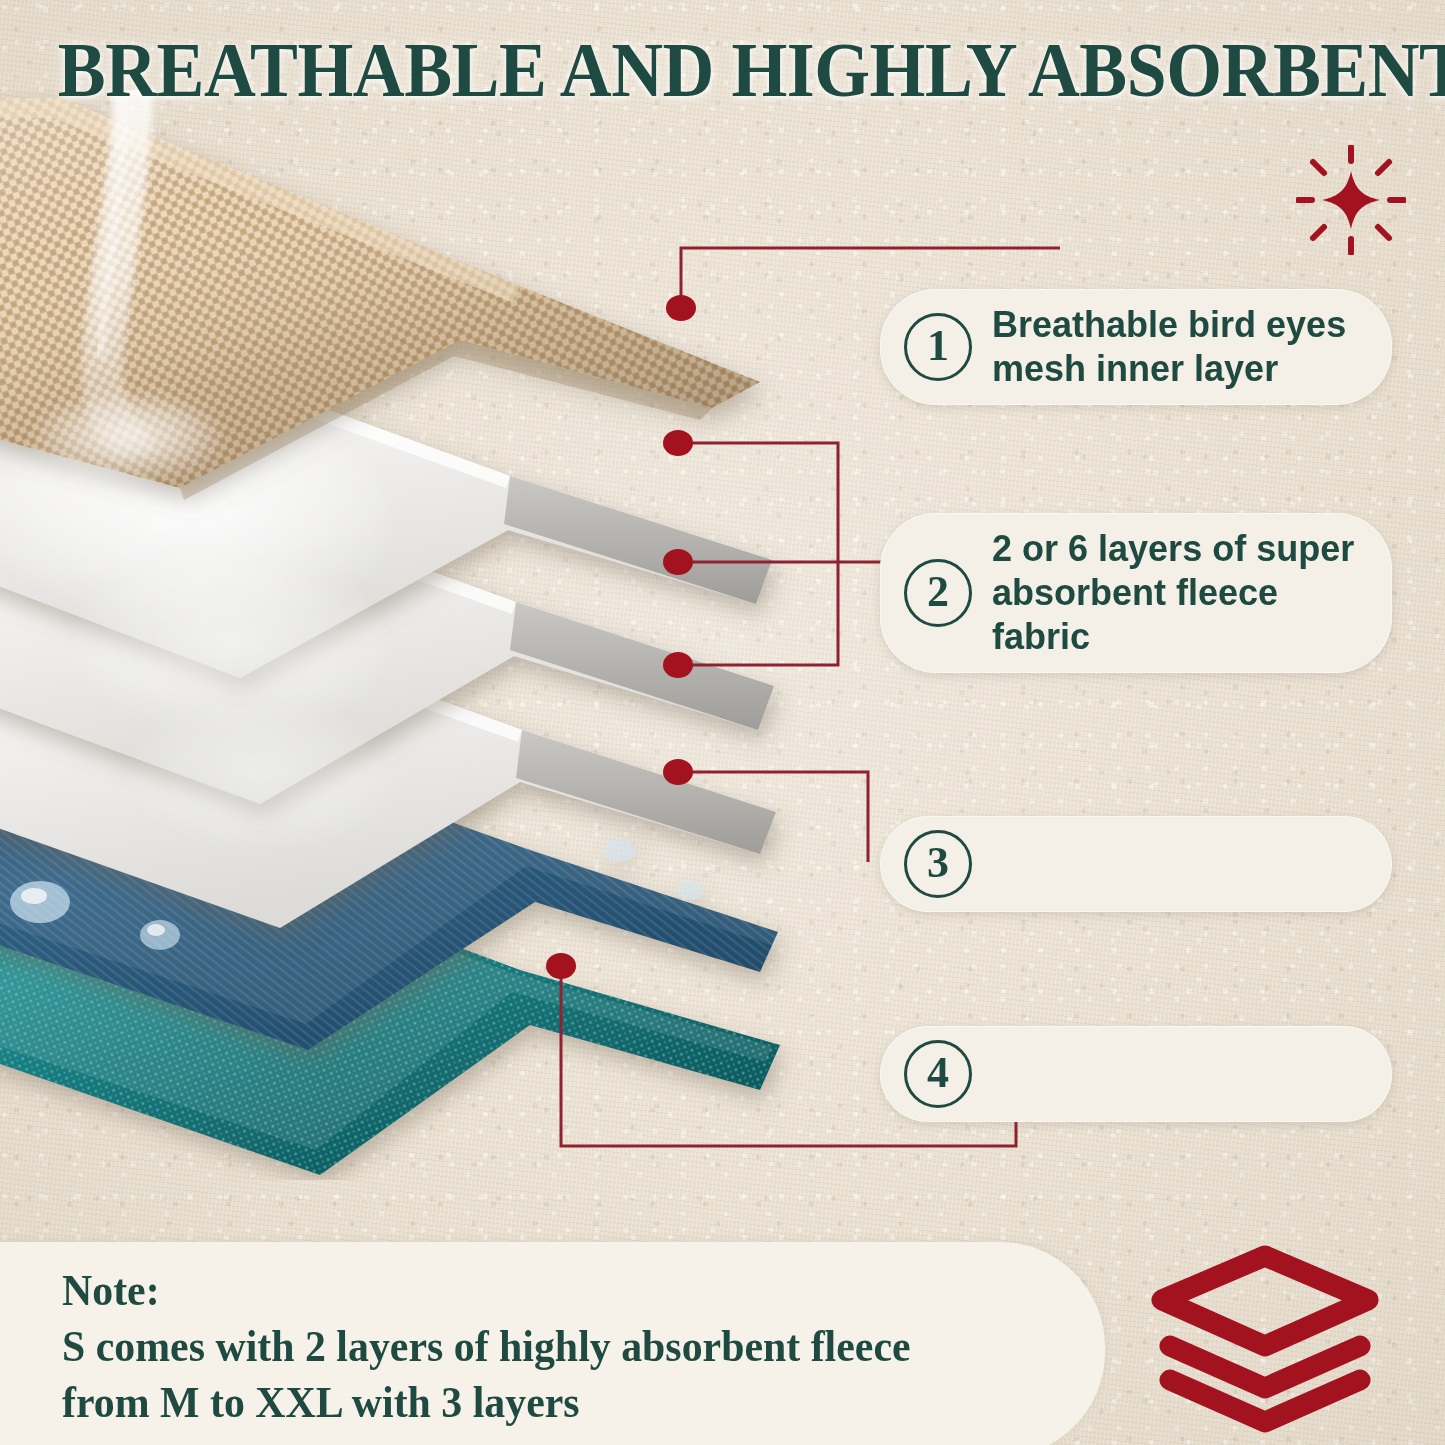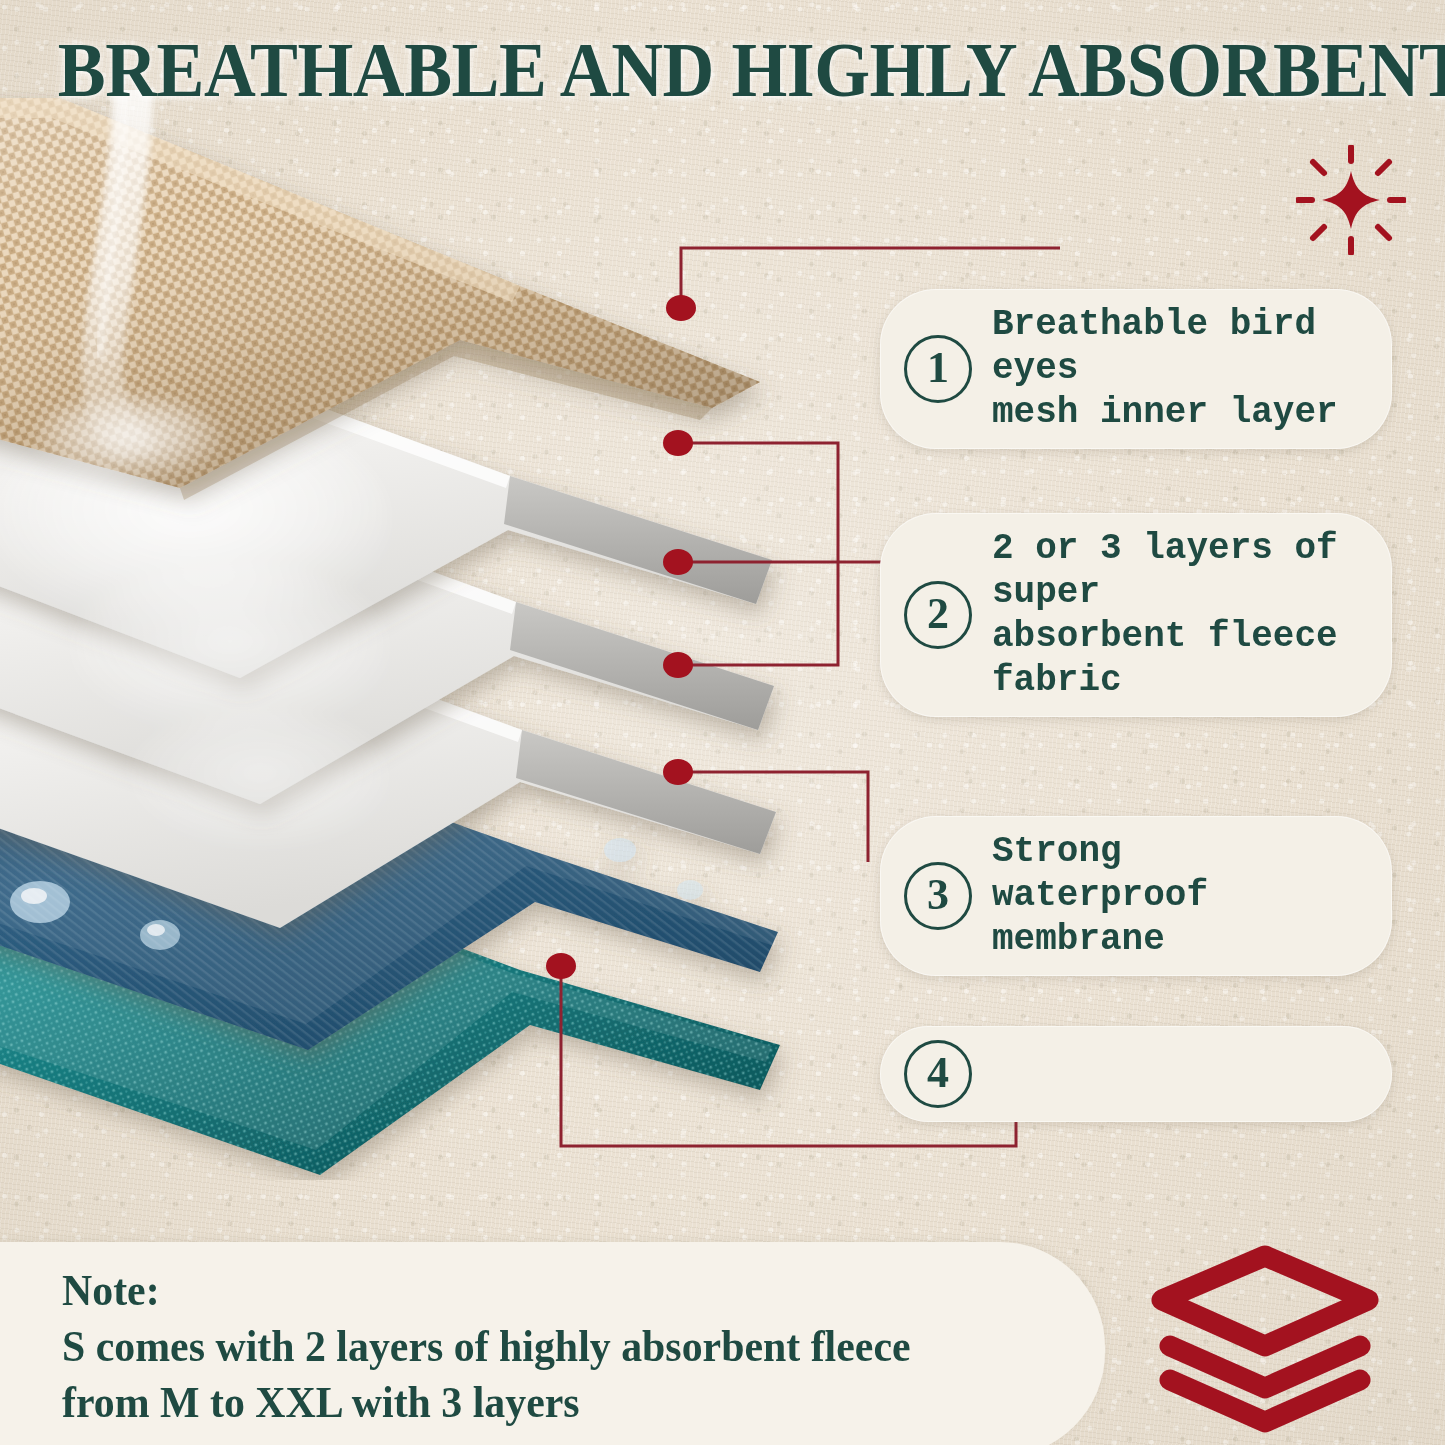--- a/index.html
+++ b/index.html
@@ -96,21 +96,21 @@
     border-radius:50%;
     display:flex; align-items:center; justify-content:center;
     font-family:"Liberation Serif", serif;
     font-weight:700;
     font-size:44px;
     line-height:1;
     color:#1f4a42;
     padding-bottom:3px;
   }
   .callout .txt{
-    font-family:Liberation Mono, monospace;
+    font-family:Liberation Sans, sans-serif;
     font-weight:700;
     font-size:36px;
     line-height:44px;
     color:#1f4a42;
     white-space:pre-line;
   }
 
   #c1{ left:880px; top:289px; width:512px; }
   #c2{ left:880px; top:513px; width:512px; }
   #c3{ left:880px; top:816px; width:512px; }
@@ -340,28 +340,26 @@
   </svg>
 
   <div class="callout" id="c1">
     <div class="num">1</div>
     <div class="txt">Breathable bird eyes
 mesh inner layer</div>
   </div>
 
   <div class="callout" id="c2">
     <div class="num">2</div>
-    <div class="txt">2 or 3 layers of super
+    <div class="txt">2 or 6 layers of super
 absorbent fleece fabric</div>
   </div>
 
   <div class="callout" id="c3">
     <div class="num">3</div>
-    <div class="txt">Strong waterproof
-membrane</div>
   </div>
 
   <div class="callout" id="c4">
     <div class="num">4</div>
   </div>
 
   <div id="note-panel"></div>
   <div id="note-text">Note:
 S comes with 2 layers of highly absorbent fleece
 from M to XXL with 3 layers</div>

